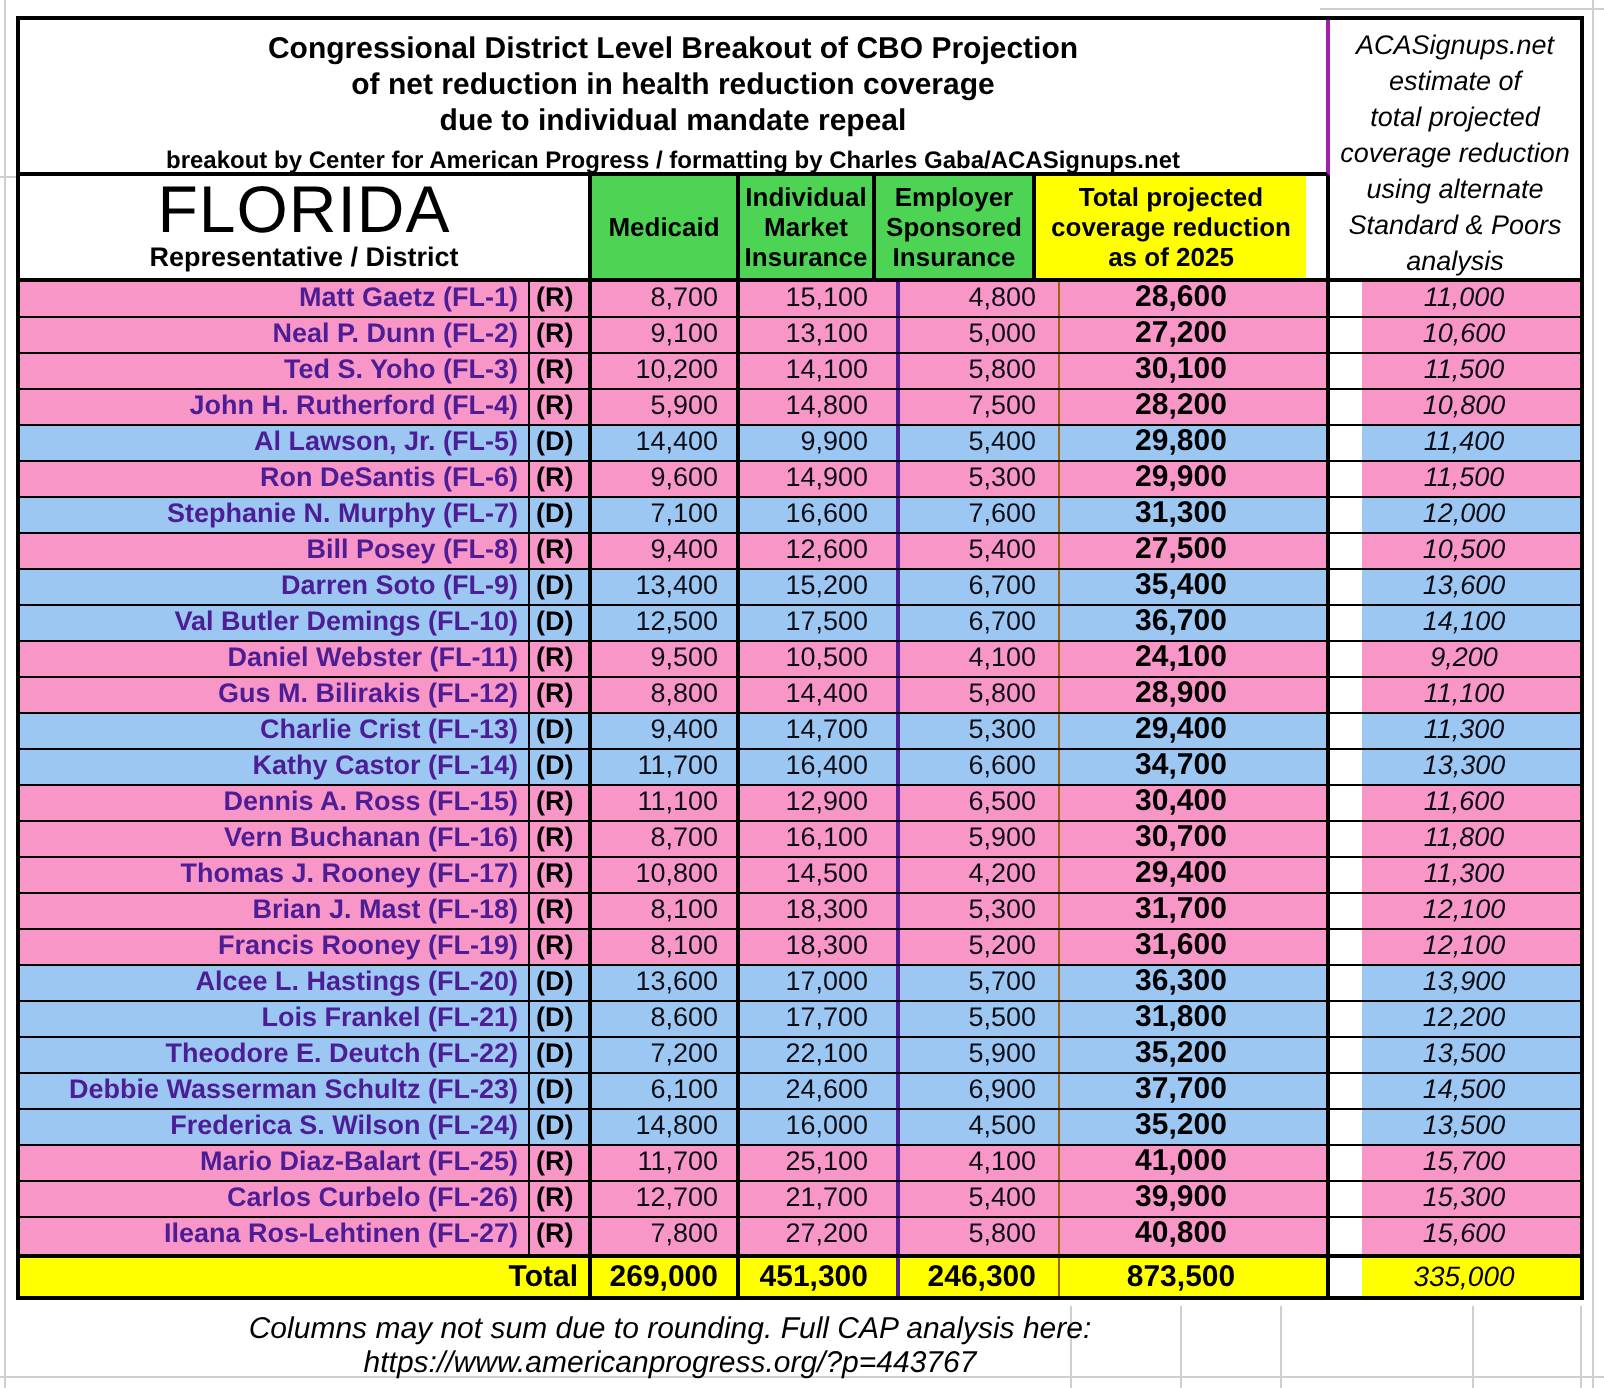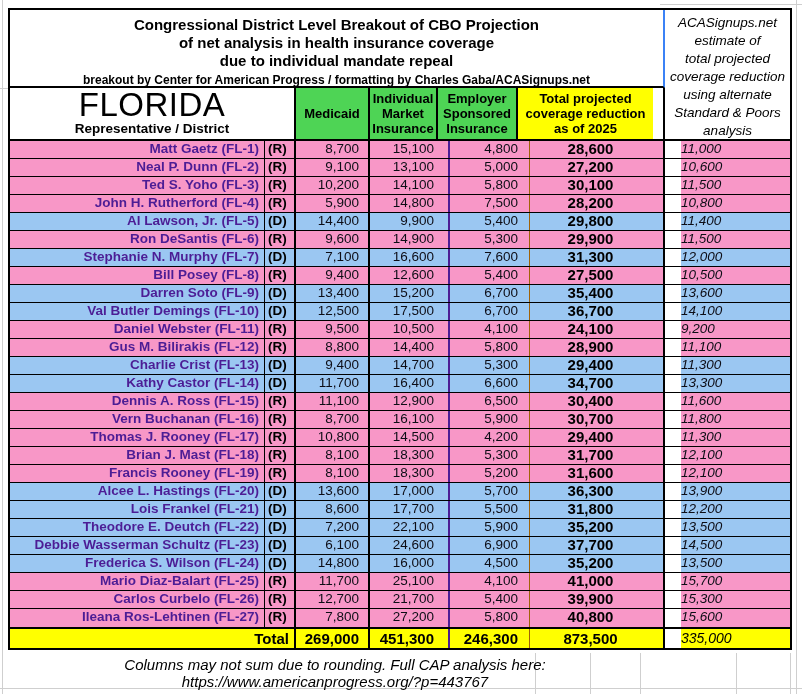--- a/index.html
+++ b/index.html
@@ -7,21 +7,21 @@
   .sheet { position:relative; width:802px; height:694px; background:#ffffff; overflow:hidden; }
 
   
   .gl { position:absolute; background:#cfcfcf; }
 
   .table { position:absolute; left:8px; top:8px; width:784px; border:2px solid #000;
            display:grid; grid-template-columns:655px 1fr; grid-template-rows:78px 53px auto auto;
            background:#fff; box-sizing:border-box; }
   .cellbox { box-sizing:border-box; }
 
-  .title-box { grid-column:1; grid-row:1; border-right:2px solid #3b82f6; border-bottom:2px solid #000;
+  .title-box { grid-column:1; grid-row:1; border-right:2px solid #a21caf; border-bottom:2px solid #000;
                text-align:center; padding-top:6px; }
   .title-line { font-weight:bold; font-size:15px; line-height:18px; color:#000; }
   .title-credit { font-weight:bold; font-size:12px; line-height:16px; margin-top:2px; color:#000; }
 
   .sp-head { grid-column:2; grid-row:1 / span 2; border-bottom:2px solid #000;
              font-style:italic; font-size:13.5px; line-height:18px; text-align:center;
              white-space:pre-line; padding-top:4px; color:#000; }
 
   .colhead { grid-column:1; grid-row:2; border-right:2px solid #000; border-bottom:2px solid #000;
              display:flex; }
@@ -40,21 +40,21 @@
   .row { display:flex; height:18px; border-bottom:1px solid #000; box-sizing:border-box; }
   .row:last-child { border-bottom:none; }
   .cell { box-sizing:border-box; font-size:13.5px; line-height:16px; color:#0d0d16; overflow:hidden; }
   .c-name { width:255px; border-right:1px solid #000; text-align:right; padding-right:5px; font-weight:bold; color:#4c1d95; }
   .c-party{ width:31px;  border-right:2px solid #000; text-align:left; padding-left:3px; font-weight:bold; color:#000; }
   .c-med  { width:74px;  border-right:2px solid #000; text-align:right; padding-right:9px; }
   .c-ind  { width:80px;  border-right:2px solid #4c1d95; text-align:right; padding-right:14px; }
   .c-emp  { width:80px;  border-right:1px solid #a16207; text-align:right; padding-right:11px; }
   .c-tot  { width:135px; border-right:2px solid #000; text-align:center; padding-right:12px;
             font-weight:bold; font-size:15px; color:#000; }
-  .c-sp   { flex:1; text-align:left; padding-right:7px; font-style:italic;margin-left:16px; }
+  .c-sp   { flex:1; text-align:center; padding-right:7px; font-style:italic;margin-left:16px; }
   .rep .cell { background:var(--pink); }
   .dem .cell { background:var(--blue); }
 
   .total-row { grid-column:1 / span 2; grid-row:4; display:flex; height:21px; border-top:2px solid #000;
                box-sizing:border-box; }
   .total-row .cell { background:var(--yellow); font-weight:bold; font-size:15px; line-height:19px; color:#000; }
   .total-row .c-label { width:286px; border-right:2px solid #000; text-align:right; padding-right:5px; box-sizing:border-box; }
   .total-row .c-sp { font-style:italic; font-weight:normal; font-size:14px; }
 
   .footer-note { position:absolute; left:10px; top:656px; width:650px; text-align:center;
@@ -73,21 +73,21 @@
   <div class="gl" style="left:535px;top:653px;width:1px;height:41px;"></div>
   <div class="gl" style="left:590px;top:653px;width:1px;height:41px;"></div>
   <div class="gl" style="left:640px;top:653px;width:1px;height:41px;"></div>
   <div class="gl" style="left:736px;top:653px;width:1px;height:41px;"></div>
   <div class="gl" style="left:790px;top:653px;width:1px;height:41px;"></div>
 
   <div class="table">
 
     <div class="title-box cellbox">
       <div class="title-line">Congressional District Level Breakout of CBO Projection</div>
-      <div class="title-line">of net analysis in health insurance coverage</div>
+      <div class="title-line">of net reduction in health reduction coverage</div>
       <div class="title-line">due to individual mandate repeal</div>
       <div class="title-credit">breakout by Center for American Progress / formatting by Charles Gaba/ACASignups.net</div>
     </div>
 
     <div class="sp-head cellbox">ACASignups.net
 estimate of
 total projected
 coverage reduction
 using alternate
 Standard &amp; Poors

